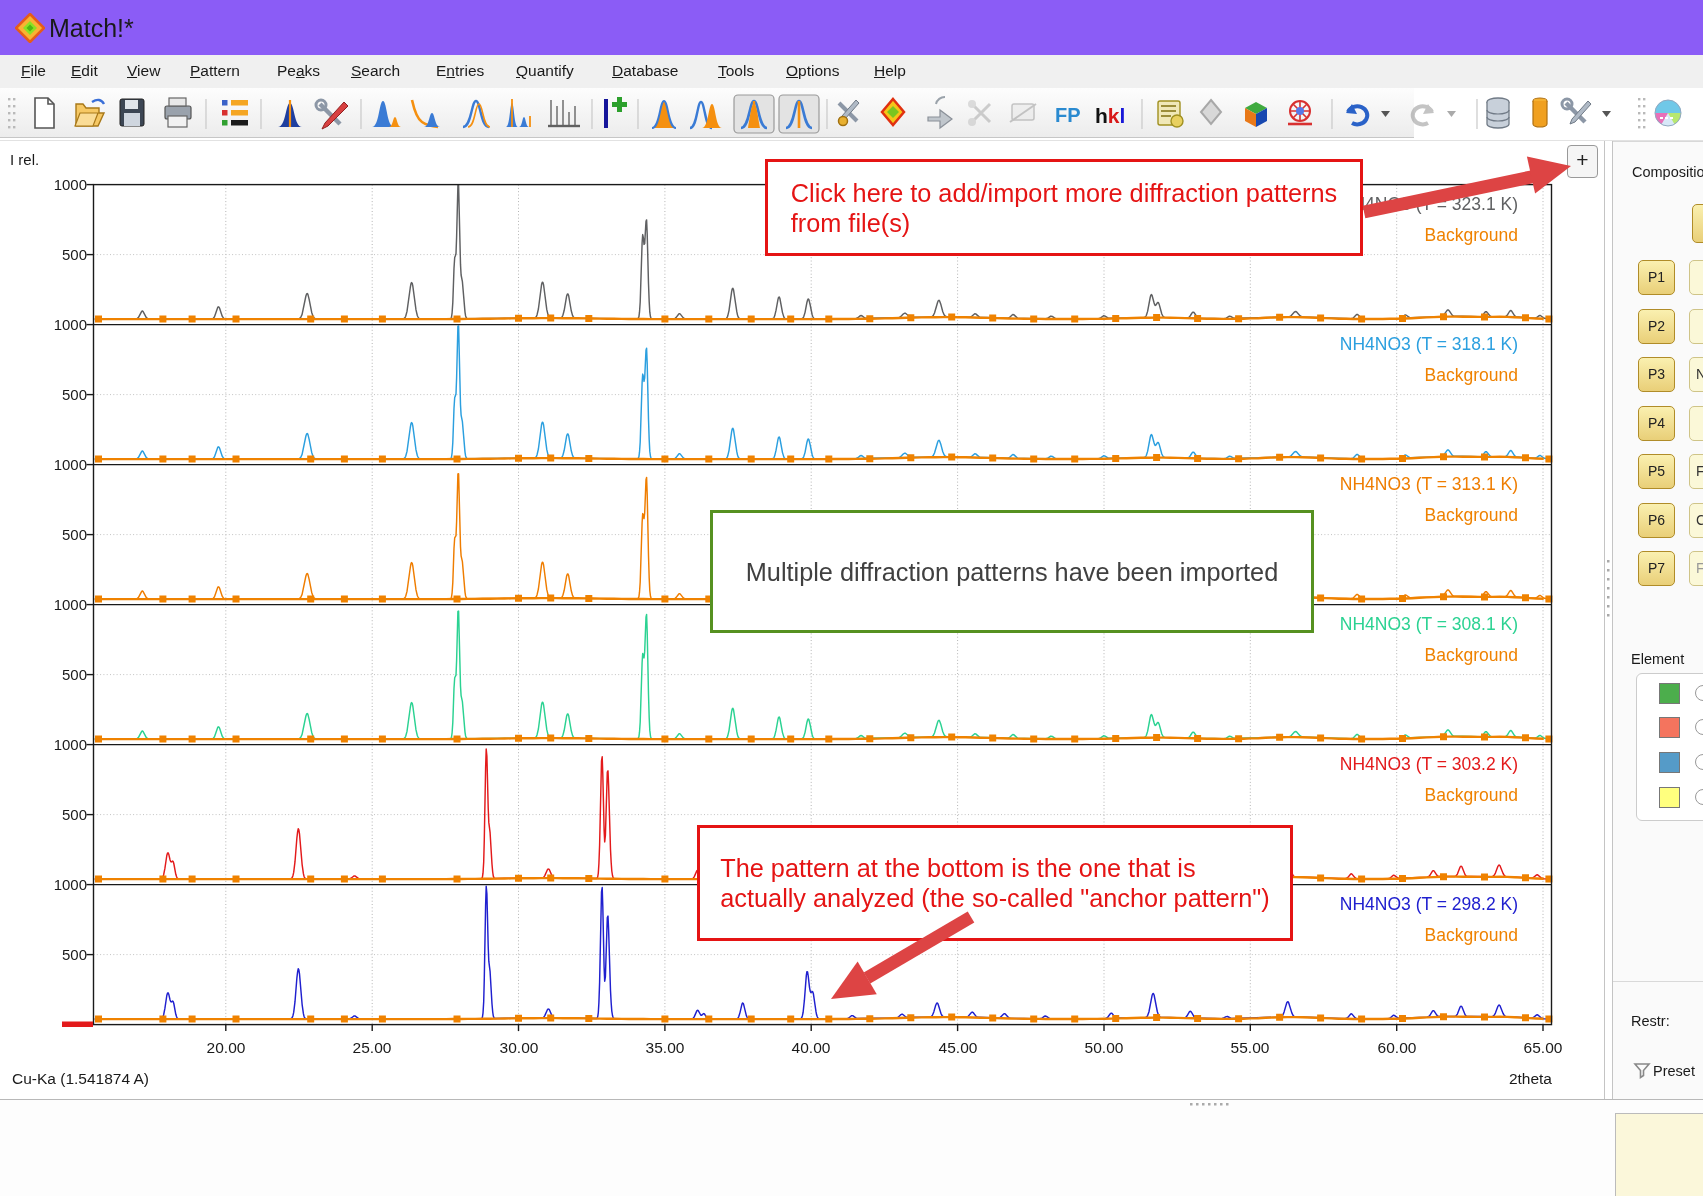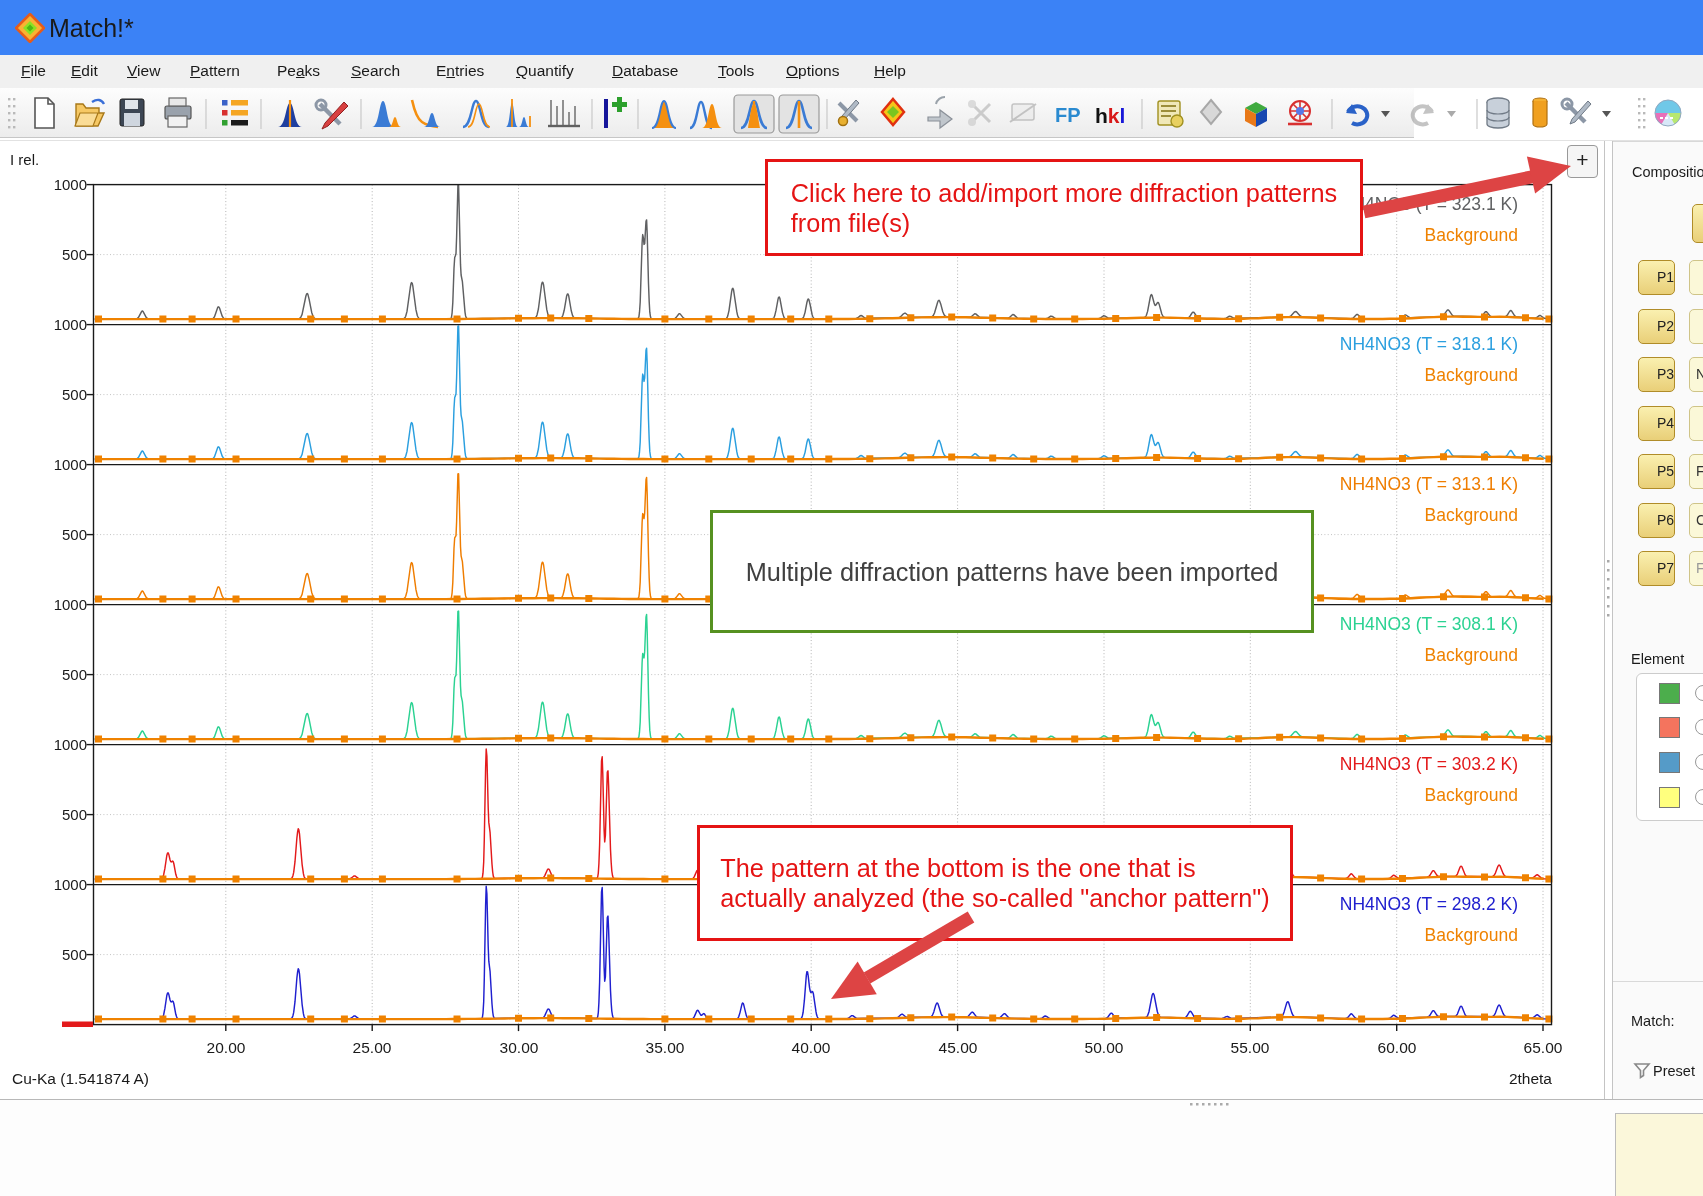--- a/index.html
+++ b/index.html
@@ -1,27 +1,27 @@
 <!DOCTYPE html>
 <html><head><meta charset="utf-8"><style>
 * {margin:0;padding:0;box-sizing:border-box}
 html,body {width:1703px;height:1196px;overflow:hidden;background:#fff;
  font-family:"Liberation Sans",sans-serif;}
 .abs {position:absolute}
-#titlebar {left:0;top:0;width:1703px;height:55px;background:#3b82f6}
+#titlebar {left:0;top:0;width:1703px;height:55px;background:#8b5cf6}
 #title {left:49px;top:14px;font-size:25px;color:#1a1a1a}
 #menubar {left:0;top:55px;width:1703px;height:33px;background:#f0f0f0}
 #menubar span {position:absolute;top:7px;font-size:15.5px;color:#1a1a1a}
 #toolbar {left:0;top:88px;width:1414px;height:50px;background:linear-gradient(#fdfdfd,#ececec);border-bottom:1px solid #c6c6c6}
 #chartpanel {left:2px;top:141px;width:1602px;height:958px;background:#fff}
 #rsplit1 {left:1604px;top:141px;width:1px;height:967px;background:#c4c4c4}
 #rsplit2 {left:1612px;top:141px;width:1px;height:967px;background:#c4c4c4}
 #rpanel {left:1613px;top:141px;width:90px;height:967px;background:#fafafa;border-top:1px solid #d8d8d8}
 #rpanel .cap {position:absolute;font-size:14.5px;color:#1a1a1a}
-.pbtn {position:absolute;left:25px;width:37px;height:35px;border:1.5px solid #b08c28;border-radius:5px;background:linear-gradient(#faf0b0,#e9cf78);font-size:14px;color:#222;text-align:right;line-height:32px}
+.pbtn {position:absolute;left:25px;width:37px;height:35px;border:1.5px solid #b08c28;border-radius:5px;background:linear-gradient(#faf0b0,#e9cf78);font-size:14px;color:#222;text-align:center;line-height:32px}
 .pbtn2 {position:absolute;left:76px;width:30px;height:35px;border:1.5px solid #cfc488;border-radius:5px;background:#fbf8d8;font-size:14px;padding-left:6px;line-height:32px}
 #topybtn {position:absolute;left:79px;top:62px;width:30px;height:39px;border:1.5px solid #b08c28;border-radius:5px;background:linear-gradient(#faf0b0,#e9cf78)}
 #elbox {position:absolute;left:23px;top:531px;width:80px;height:148px;background:#fff;border:1px solid #ccc;border-radius:6px}
 .esq {position:absolute;left:46px;width:21px;height:21px;border:1px solid #777}
 .erad {position:absolute;left:82px;width:16px;height:16px;border:1.5px solid #999;border-radius:50%;background:#fff}
 #preset {position:absolute;left:18px;top:871px;font-size:14.5px;color:#1a1a1a}
 #restr {position:absolute;left:40px;top:921px;font-size:14.5px;color:#1a1a1a}
 #rdiv {position:absolute;left:0;top:839px;width:90px;height:1px;background:#d9d9d9}
 #botstrip {left:0;top:1100px;width:1703px;height:96px;background:#fdfdfd}
 #botline {left:0;top:1099px;width:1703px;height:1px;background:#b8b8b8}
@@ -327,21 +327,21 @@
 <div id="elbox"></div>
 <div class="esq" style="top:540.5px;background:#4cae4c"></div>
     <div class="erad" style="top:542.5px"></div>
     <div class="esq" style="top:575.2px;background:#f4745e"></div>
     <div class="erad" style="top:577.2px"></div>
     <div class="esq" style="top:609.9px;background:#559bc8"></div>
     <div class="erad" style="top:611.9px"></div>
     <div class="esq" style="top:644.6px;background:#ffff7e"></div>
     <div class="erad" style="top:646.6px"></div>
 <div id="rdiv"></div>
-<div id="preset">Match:</div>
+<div id="preset">Restr:</div>
 <svg style="position:absolute;left:20px;top:919px" width="18" height="18" viewBox="0 0 18 18">
       <path d="M2 3 h14 l-5.5 6.5 v5 l-3 2 v-7 z" fill="none" stroke="#888" stroke-width="1.6"></path>
     </svg>
 <div id="restr">Preset</div>
 </div>
 <div class="abs" id="botline"></div>
 <div class="abs" id="botstrip">
     <svg width="80" height="10" style="position:absolute;left:1190px;top:1px">
       <g fill="#aaa">
         <rect x="0" y="2" width="2.5" height="2.5"></rect>

